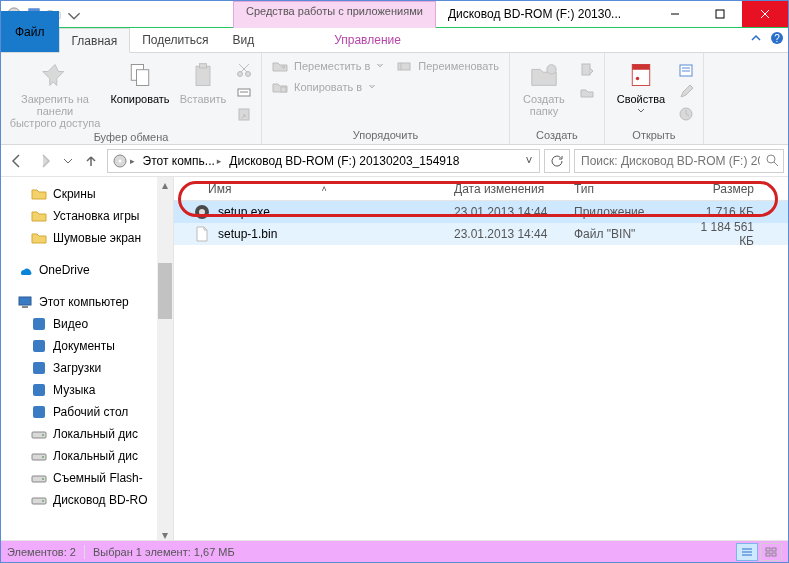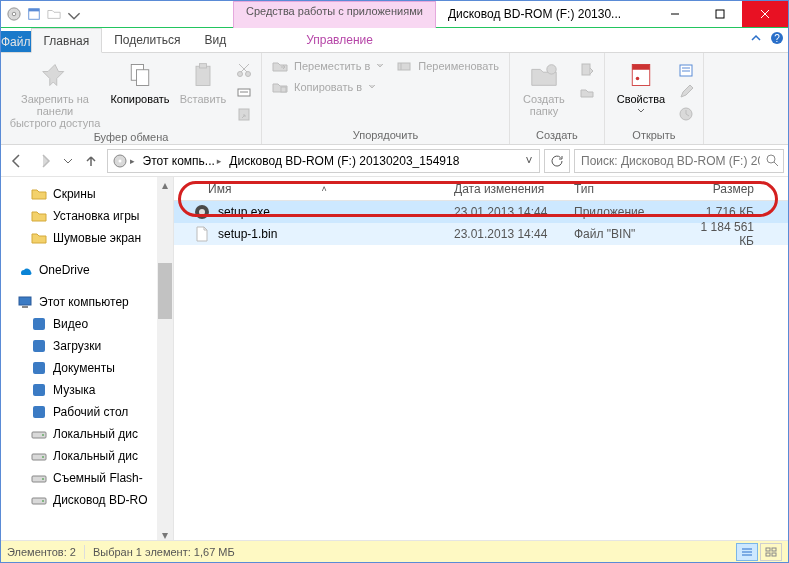--- a/index.html
+++ b/index.html
@@ -13,21 +13,21 @@
   .qat .dd { width:10px; height:10px; }
   .titlebar .ctx-tab { background:#f8d7f2; border:1px solid #e5a8dd; border-bottom:none; margin-left:150px; padding:3px 12px 0; font-size:11px; color:#555; height:27px; display:flex; align-items:flex-start; }
   .titlebar .title { flex:1; display:flex; align-items:center; padding-left:12px; font-size:12px; color:#000; }
   .titlebar .wincontrols { display:flex; }
   .titlebar .wincontrols .wbtn { width:45px; display:flex; align-items:center; justify-content:center; color:#000; }
   .titlebar .wincontrols .wbtn.close { background:#e81123; color:#fff; width:46px; }
   .titlebar .title-wrap{display:flex;align-items:center;flex:1;}
 
   
   .tabs-row { height:25px; display:flex; align-items:flex-end; border-bottom:1px solid #d9d9d9; position:relative; }
-  .tabs-row .file-tab { background:#1979ca; color:#e5e5e5; padding:0 0; height:21px; display:flex; align-items:center; font-size:12px; }
+  .tabs-row .file-tab { background:#1979ca; color:#000000; padding:0 14px; height:41px; display:flex; align-items:center; font-size:12px; }
   .tabs-row .tab { padding:0 12px; height:25px; display:flex; align-items:center; font-size:12px; color:#444; cursor:default; }
   .tabs-row .tab.active { border:1px solid #d9d9d9; border-bottom:1px solid #f5f6f7; background:#f5f6f7; margin-bottom:-1px; }
   .tabs-row .ctx-tab2 { margin-left:38px; padding:0 30px; color:#b646a8; }
   .tabs-row .help-area { position:absolute; right:4px; top:3px; display:flex; gap:8px; align-items:center; }
 
   
   .ribbon { height:92px; background:#f5f6f7; border-bottom:1px solid #d9d9d9; display:flex; }
   .group { border-right:1px solid #e1e1e1; display:flex; flex-direction:column; align-items:center; padding:2px 6px 0; }
   .group .row { display:flex; gap:4px; flex:1; align-items:flex-start; }
   .group .lbl { font-size:11px; color:#6b6b6b; padding:2px 0 3px; white-space:nowrap; }
@@ -73,21 +73,21 @@
   .filerow.hov { background:#e5f3ff; }
   .filerow .c1{width:280px;padding-left:20px;display:flex;align-items:center;gap:8px;}
   .filerow .c2{width:120px;color:#555;}
   .filerow .c3{width:110px;color:#555;}
   .filerow .c4{width:80px;text-align:right;padding-right:10px;color:#555;}
   .ficon{width:16px;height:16px;display:flex;align-items:center;justify-content:center;}
 
   .red-ring { position:absolute; left:4px; top:4px; width:600px; height:36px; border:3px solid #d42020; border-radius:18px; pointer-events:none; }
 
   
-  .statusbar { position:absolute; left:0; right:0; bottom:0; height:22px; border-top:1px solid #e5e5e5; display:flex; align-items:center; font-size:11px; color:#555; padding:0 6px; background:#fef9c3; }
+  .statusbar { position:absolute; left:0; right:0; bottom:0; height:22px; border-top:1px solid #e5e5e5; display:flex; align-items:center; font-size:11px; color:#555; padding:0 6px; background:#f0abfc; }
   .statusbar .sep{width:1px;height:14px;background:#ddd;margin:0 8px;}
   .statusbar .right{margin-left:auto;display:flex;gap:2px;}
   .statusbar .vbtn{width:22px;height:18px;border:1px solid #cfcfcf;display:flex;align-items:center;justify-content:center;}
   .statusbar .vbtn.active{background:#cde8ff;border-color:#7bb6e8;}
 
   svg{display:block;}
 </style>
 </head>
 <body>
 
@@ -449,29 +449,29 @@
           </svg>
         </span>
         <span>Видео</span>
       </div>
       <div class="node d1">
         <span class="ticon">
           <svg width="16" height="16" viewBox="0 0 16 16">
             <rect x="2" y="2" width="12" height="12" rx="2" fill="#3b7bc4"></rect>
           </svg>
         </span>
+        <span>Документы</span>
+      </div>
+      <div class="node d1">
+        <span class="ticon">
+          <svg width="16" height="16" viewBox="0 0 16 16">
+            <rect x="2" y="2" width="12" height="12" rx="2" fill="#3b7bc4"></rect>
+          </svg>
+        </span>
         <span>Загрузки</span>
-      </div>
-      <div class="node d1">
-        <span class="ticon">
-          <svg width="16" height="16" viewBox="0 0 16 16">
-            <rect x="2" y="2" width="12" height="12" rx="2" fill="#3b7bc4"></rect>
-          </svg>
-        </span>
-        <span>Документы</span>
       </div>
       <div class="node d1">
         <span class="ticon">
           <svg width="16" height="16" viewBox="0 0 16 16">
             <rect x="2" y="2" width="12" height="12" rx="2" fill="#3b7bc4"></rect>
           </svg>
         </span>
         <span>Музыка</span>
       </div>
       <div class="node d1">

